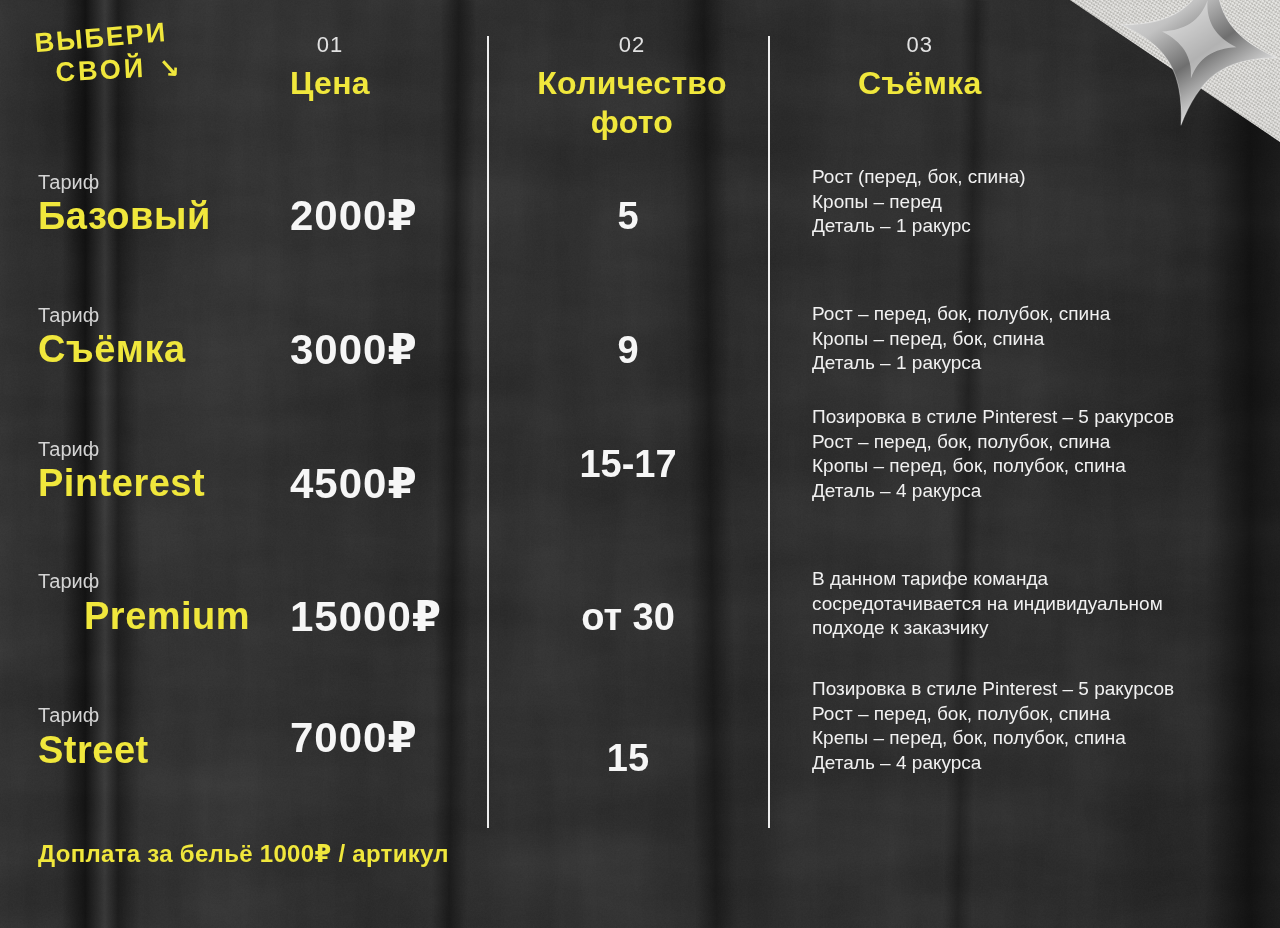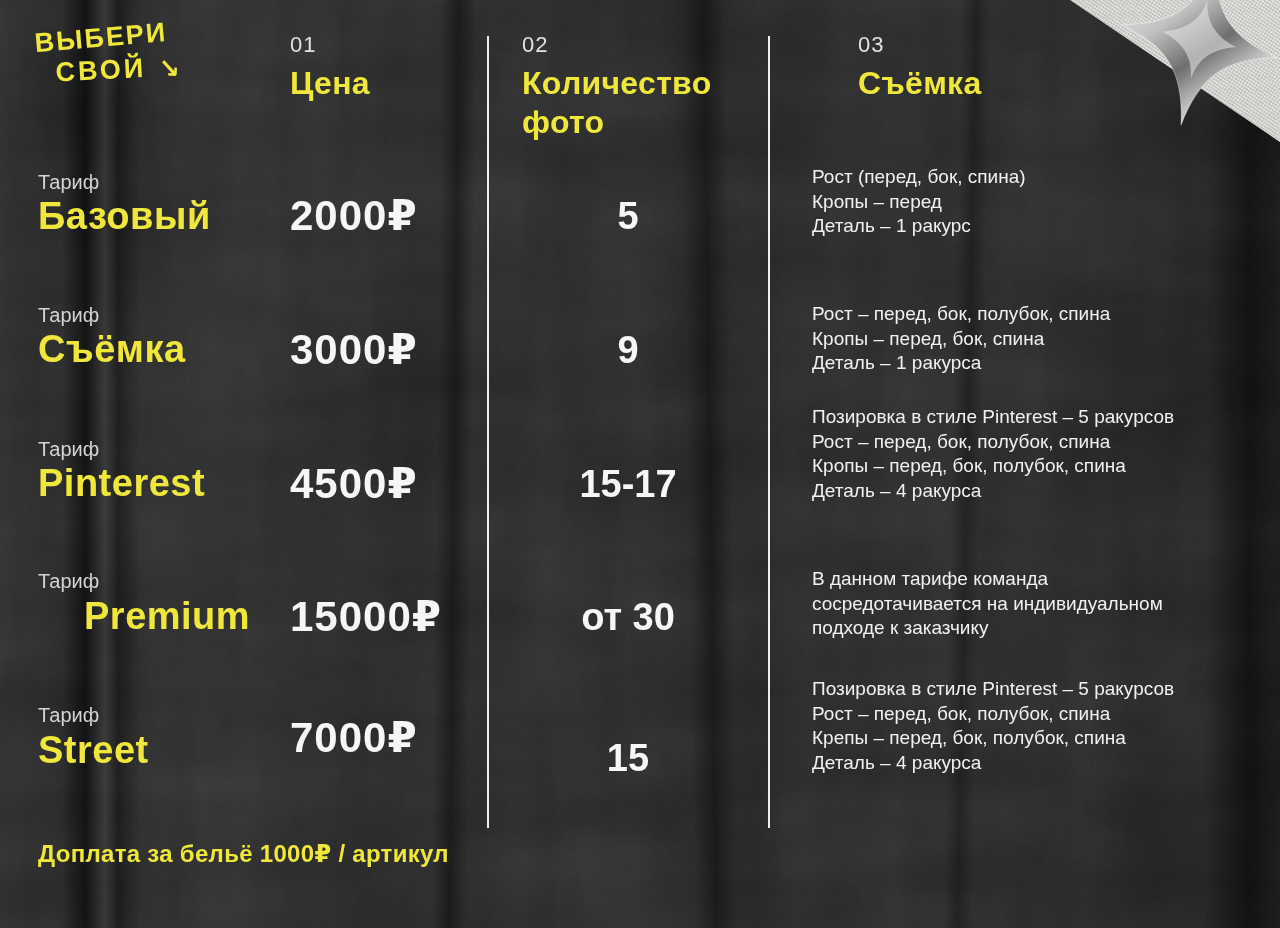--- a/index.html
+++ b/index.html
@@ -18,21 +18,21 @@
 
   .divider{position:absolute;top:36px;height:792px;width:2px;background:rgba(255,255,255,0.92);}
   .divider-1{left:487px;}
   .divider-2{left:768px;}
 
   .note{position:absolute;left:36px;top:22px;color:#F0E73C;font-weight:700;transform:rotate(-5deg);}
   .note-line1{font-size:27px;letter-spacing:2px;}
   .note-line2{font-size:27px;letter-spacing:3px;margin-left:18px;margin-top:2px;display:flex;align-items:center;gap:12px;transform:rotate(2deg);}
   .note-arrow{display:inline-block;font-size:26px;transform:rotate(6deg) translateY(2px);}
 
-  .col-header{position:absolute;}
+  .col-header{position:absolute;text-align:center;}
   .col-header-1{left:290px;top:32px;}
   .col-header-2{left:522px;top:32px;width:220px;}
   .col-header-3{left:858px;top:32px;}
   .col-num{font-size:22px;color:#e2e2e2;letter-spacing:1px;}
   .col-title{margin-top:6px;font-size:32px;font-weight:700;color:#F0E73C;line-height:39px;letter-spacing:0.3px;}
 
   .row{position:absolute;inset:0;pointer-events:none;}
   .tariff-label{position:absolute;left:38px;font-size:20px;line-height:24px;color:#d4d4d4;}
   .tariff-name{position:absolute;left:38px;font-size:38px;line-height:46px;font-weight:700;color:#F0E73C;letter-spacing:0.5px;}
   .price-cell{position:absolute;left:290px;font-size:42px;line-height:48px;font-weight:700;color:#f6f6f6;letter-spacing:1px;}
@@ -126,21 +126,21 @@
     <div class="desc-cell" style="top: 302px;">
         <div class="desc-line">Рост – перед, бок, полубок, спина</div>
         <div class="desc-line">Кропы – перед, бок, спина</div>
         <div class="desc-line">Деталь – 1 ракурса</div>
       </div>
   </div>
     <div class="row">
     <div class="tariff-label" style="top: 437px;">Тариф</div>
     <div class="tariff-name" style="top: 460px;">Pinterest</div>
     <div class="price-cell" style="top: 460px;">4500₽</div>
-    <div class="qty-cell" style="top: 462px;">15-17</div>
+    <div class="qty-cell" style="top: 442px;">15-17</div>
     <div class="desc-cell" style="top: 405px;">
         <div class="desc-line">Позировка в стиле Pinterest – 5 ракурсов</div>
         <div class="desc-line">Рост – перед, бок, полубок, спина</div>
         <div class="desc-line">Кропы – перед, бок, полубок, спина</div>
         <div class="desc-line">Деталь – 4 ракурса</div>
       </div>
   </div>
     <div class="row">
     <div class="tariff-label" style="top: 569px;">Тариф</div>
     <div class="tariff-name" style="top: 593px; margin-left: 46px;">Premium</div>

